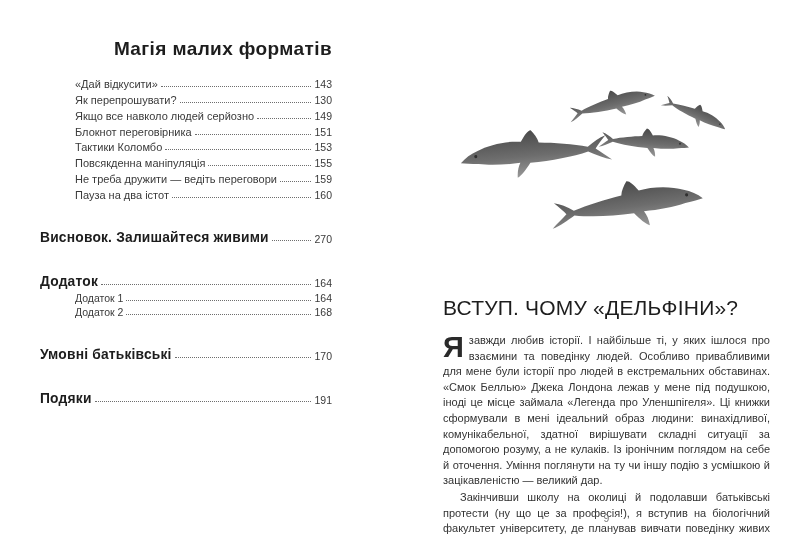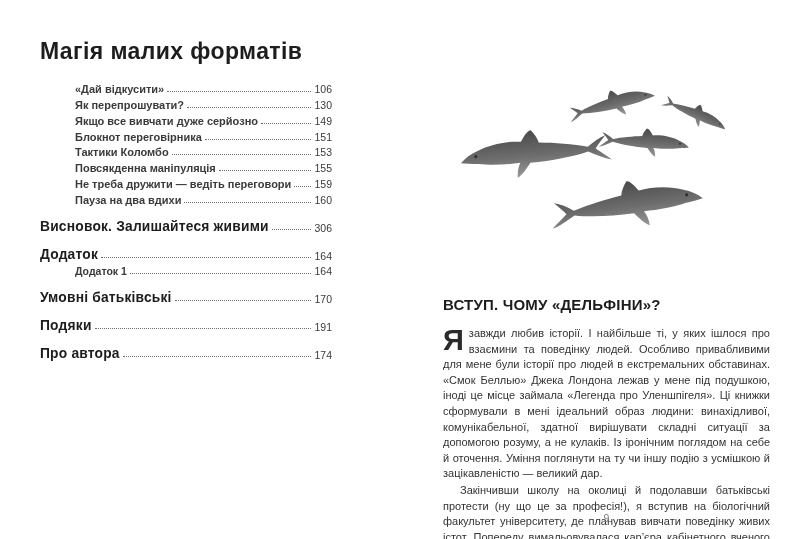--- a/index.html
+++ b/index.html
@@ -3,41 +3,41 @@
 <meta charset="utf-8">
 <style>
   html,body{margin:0;padding:0;}
   body{
     width:800px;height:539px;background:#ffffff;position:relative;overflow:hidden;
     font-family:"Liberation Sans", sans-serif;color:#333;
   }
   
   .left-page{position:absolute;left:40px;top:38px;width:292px;}
   .toc-title{
-    text-align:left;font-weight:bold;font-size:23px;letter-spacing:.4px;
+    text-align:right;font-weight:bold;font-size:19px;letter-spacing:.4px;
     color:#1d1d1d;margin:0 0 14px 0;
   }
   .toc-row{display:flex;align-items:flex-end;height:15.9px;}
-  .toc-row .lbl{white-space:nowrap;font-size:11px;color:#3a3a3a;font-weight:bold;}
+  .toc-row .lbl{white-space:nowrap;font-size:11px;color:#3a3a3a;}
   .toc-row .leader{
     flex:1;border-bottom:1.4px dotted #6e6e6e;margin:0 3px 3px 3px;min-width:10px;
   }
   .toc-row .pg{font-size:10.5px;color:#3a3a3a;}
   .toc-row.item{margin-left:35px;}
   .toc-row.sub{margin-left:35px;height:14.6px;justify-content:space-between;}
   .toc-row.sub .lbl{font-size:10.5px;}
-  .sec{margin-top:8px;}
+  .sec{margin-top:24px;}
   .toc-row.sec-row{height:20px;}
   .toc-row.sec-row .lbl{font-weight:bold;font-size:13.8px;color:#1d1d1d;letter-spacing:.2px;}
   .toc-row.sec-row .leader{margin-bottom:4px;}
   
   .dolphins{position:absolute;left:440px;top:72px;width:350px;height:185px;}
   .right-text{position:absolute;left:443px;top:296px;width:327px;}
   .chapter-title{
-    font-weight:bold;font-size:15px;letter-spacing:.2px;color:#1d1d1d;margin:0 0 13px 0;
+    font-weight:normal;font-size:21px;letter-spacing:.2px;color:#1d1d1d;margin:0 0 13px 0;
   }
   .right-text p{
     margin:0;font-size:11px;line-height:15.6px;text-align:justify;color:#333;
   }
   .drop-cap{
     float:left;font-size:29px;font-weight:bold;line-height:25px;
     padding:2px 5px 0 0;color:#2a2a2a;
   }
   .p2{text-indent:17px;margin-top:1px !important;}
   .page-number{
@@ -47,31 +47,31 @@
 </style>
 </head>
 <body>
 
 <div class="left-page">
   <h2 class="toc-title">Магія малих форматів</h2>
   <div>
   <div class="toc-row item">
     <span class="lbl">«Дай відкусити»</span>
     <span class="leader"></span>
-    <span class="pg">106</span>
+    <span class="pg">143</span>
   </div>
 
   <div class="toc-row item">
     <span class="lbl">Як перепрошувати?</span>
     <span class="leader"></span>
     <span class="pg">130</span>
   </div>
 
   <div class="toc-row item">
-    <span class="lbl">Якщо все вивчати дуже серйозно</span>
+    <span class="lbl">Якщо все навколо людей серйозно</span>
     <span class="leader"></span>
     <span class="pg">149</span>
   </div>
 
   <div class="toc-row item">
     <span class="lbl">Блокнот переговірника</span>
     <span class="leader"></span>
     <span class="pg">151</span>
   </div>
 
@@ -88,66 +88,64 @@
   </div>
 
 
   <div class="toc-row item">
     <span class="lbl">Не треба дружити — ведіть переговори</span>
     <span class="leader"></span>
     <span class="pg">159</span>
   </div>
 
   <div class="toc-row item">
-    <span class="lbl">Пауза на два вдихи</span>
+    <span class="lbl">Пауза на два істот</span>
     <span class="leader"></span>
     <span class="pg">160</span>
   </div>
 </div>
   <div>
       <div class="sec">
   <div class="toc-row sec-row">
     <span class="lbl">Висновок. Залишайтеся живими</span>
     <span class="leader"></span>
-    <span class="pg">306</span>
+    <span class="pg">270</span>
   </div>
 </div>
       <div class="sec">
   <div class="toc-row sec-row">
     <span class="lbl">Додаток</span>
     <span class="leader"></span>
     <span class="pg">164</span>
   </div>
 
   <div class="toc-row sub">
     <span class="lbl">Додаток 1</span>
     <span class="leader"></span>
     <span class="pg">164</span>
   </div>
 
+  <div class="toc-row sub">
+    <span class="lbl">Додаток 2</span>
+    <span class="leader"></span>
+    <span class="pg">168</span>
+  </div>
 </div>
       <div class="sec">
   <div class="toc-row sec-row">
     <span class="lbl">Умовні батьківські</span>
     <span class="leader"></span>
     <span class="pg">170</span>
   </div>
 </div>
       <div class="sec">
   <div class="toc-row sec-row">
     <span class="lbl">Подяки</span>
     <span class="leader"></span>
     <span class="pg">191</span>
-  </div>
-</div>
-      <div class="sec">
-  <div class="toc-row sec-row">
-    <span class="lbl">Про автора</span>
-    <span class="leader"></span>
-    <span class="pg">174</span>
   </div>
 </div>
     </div>
 </div>
 
 <svg class="dolphins" viewBox="0 0 350 185" xmlns="http://www.w3.org/2000/svg" aria-hidden="true">
   <defs>
     <linearGradient id="dg" x1="0" y1="0" x2="0" y2="1">
       <stop offset="0" stop-color="#4a4a4a"></stop>
       <stop offset="0.55" stop-color="#6d6d6d"></stop>

